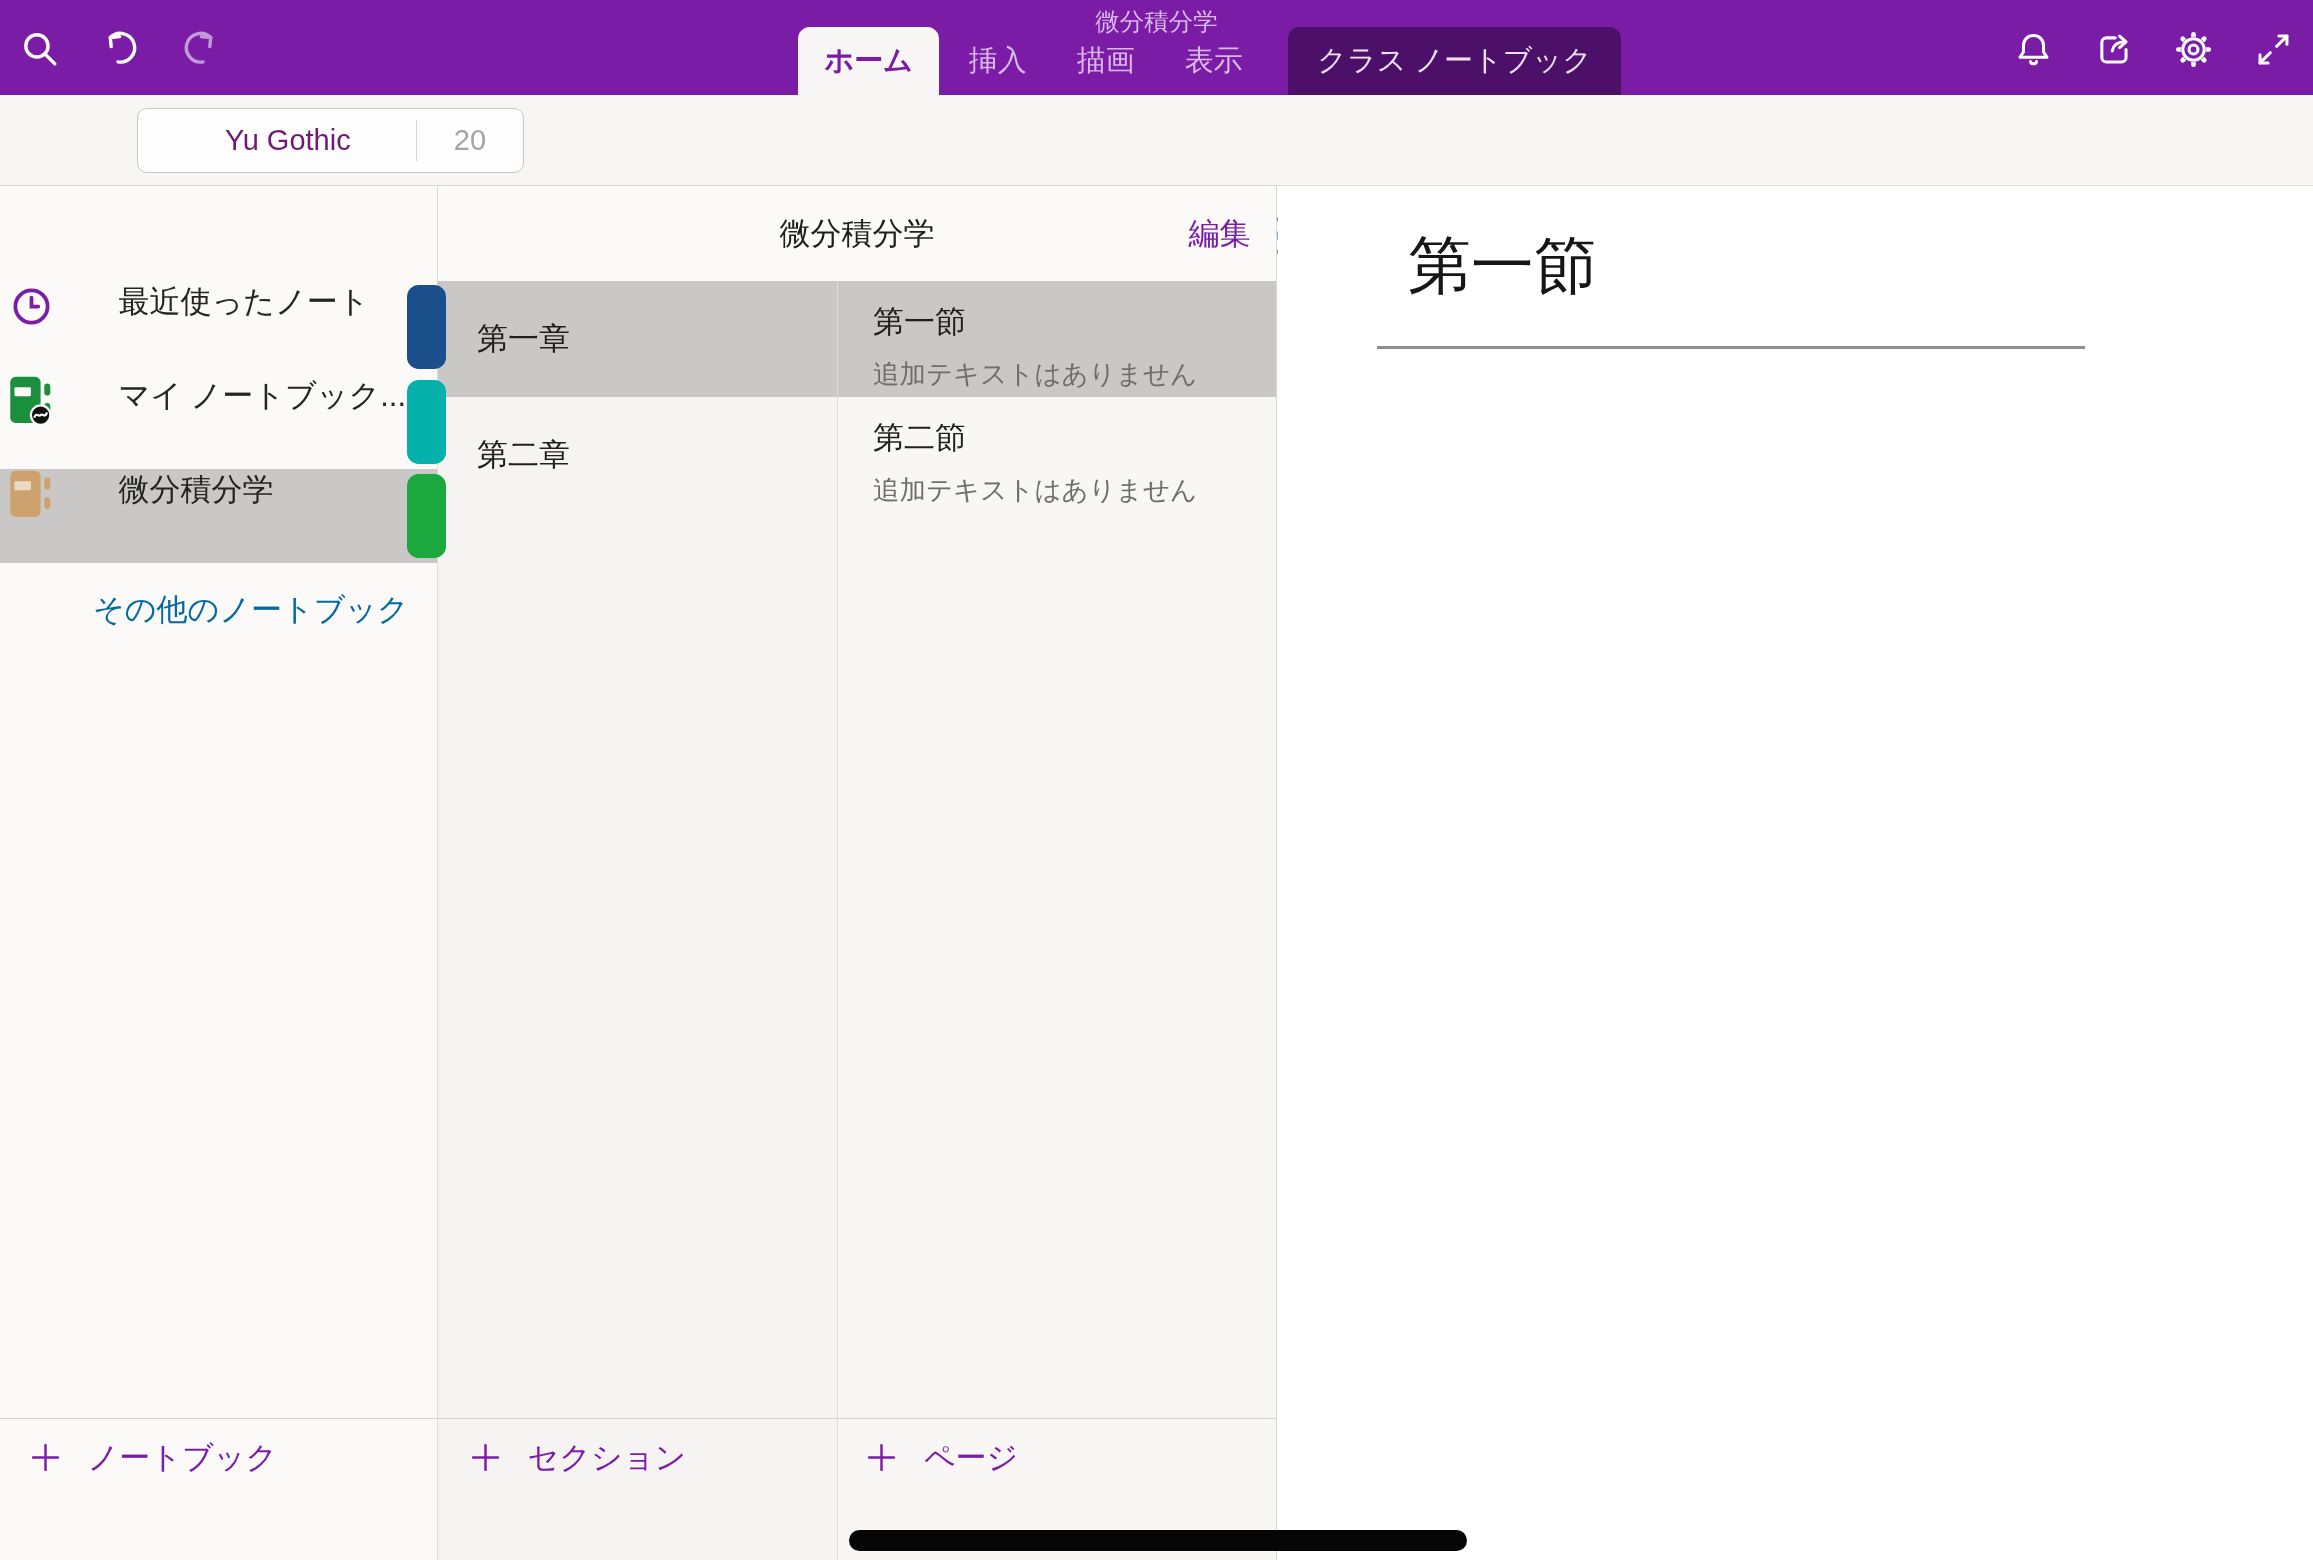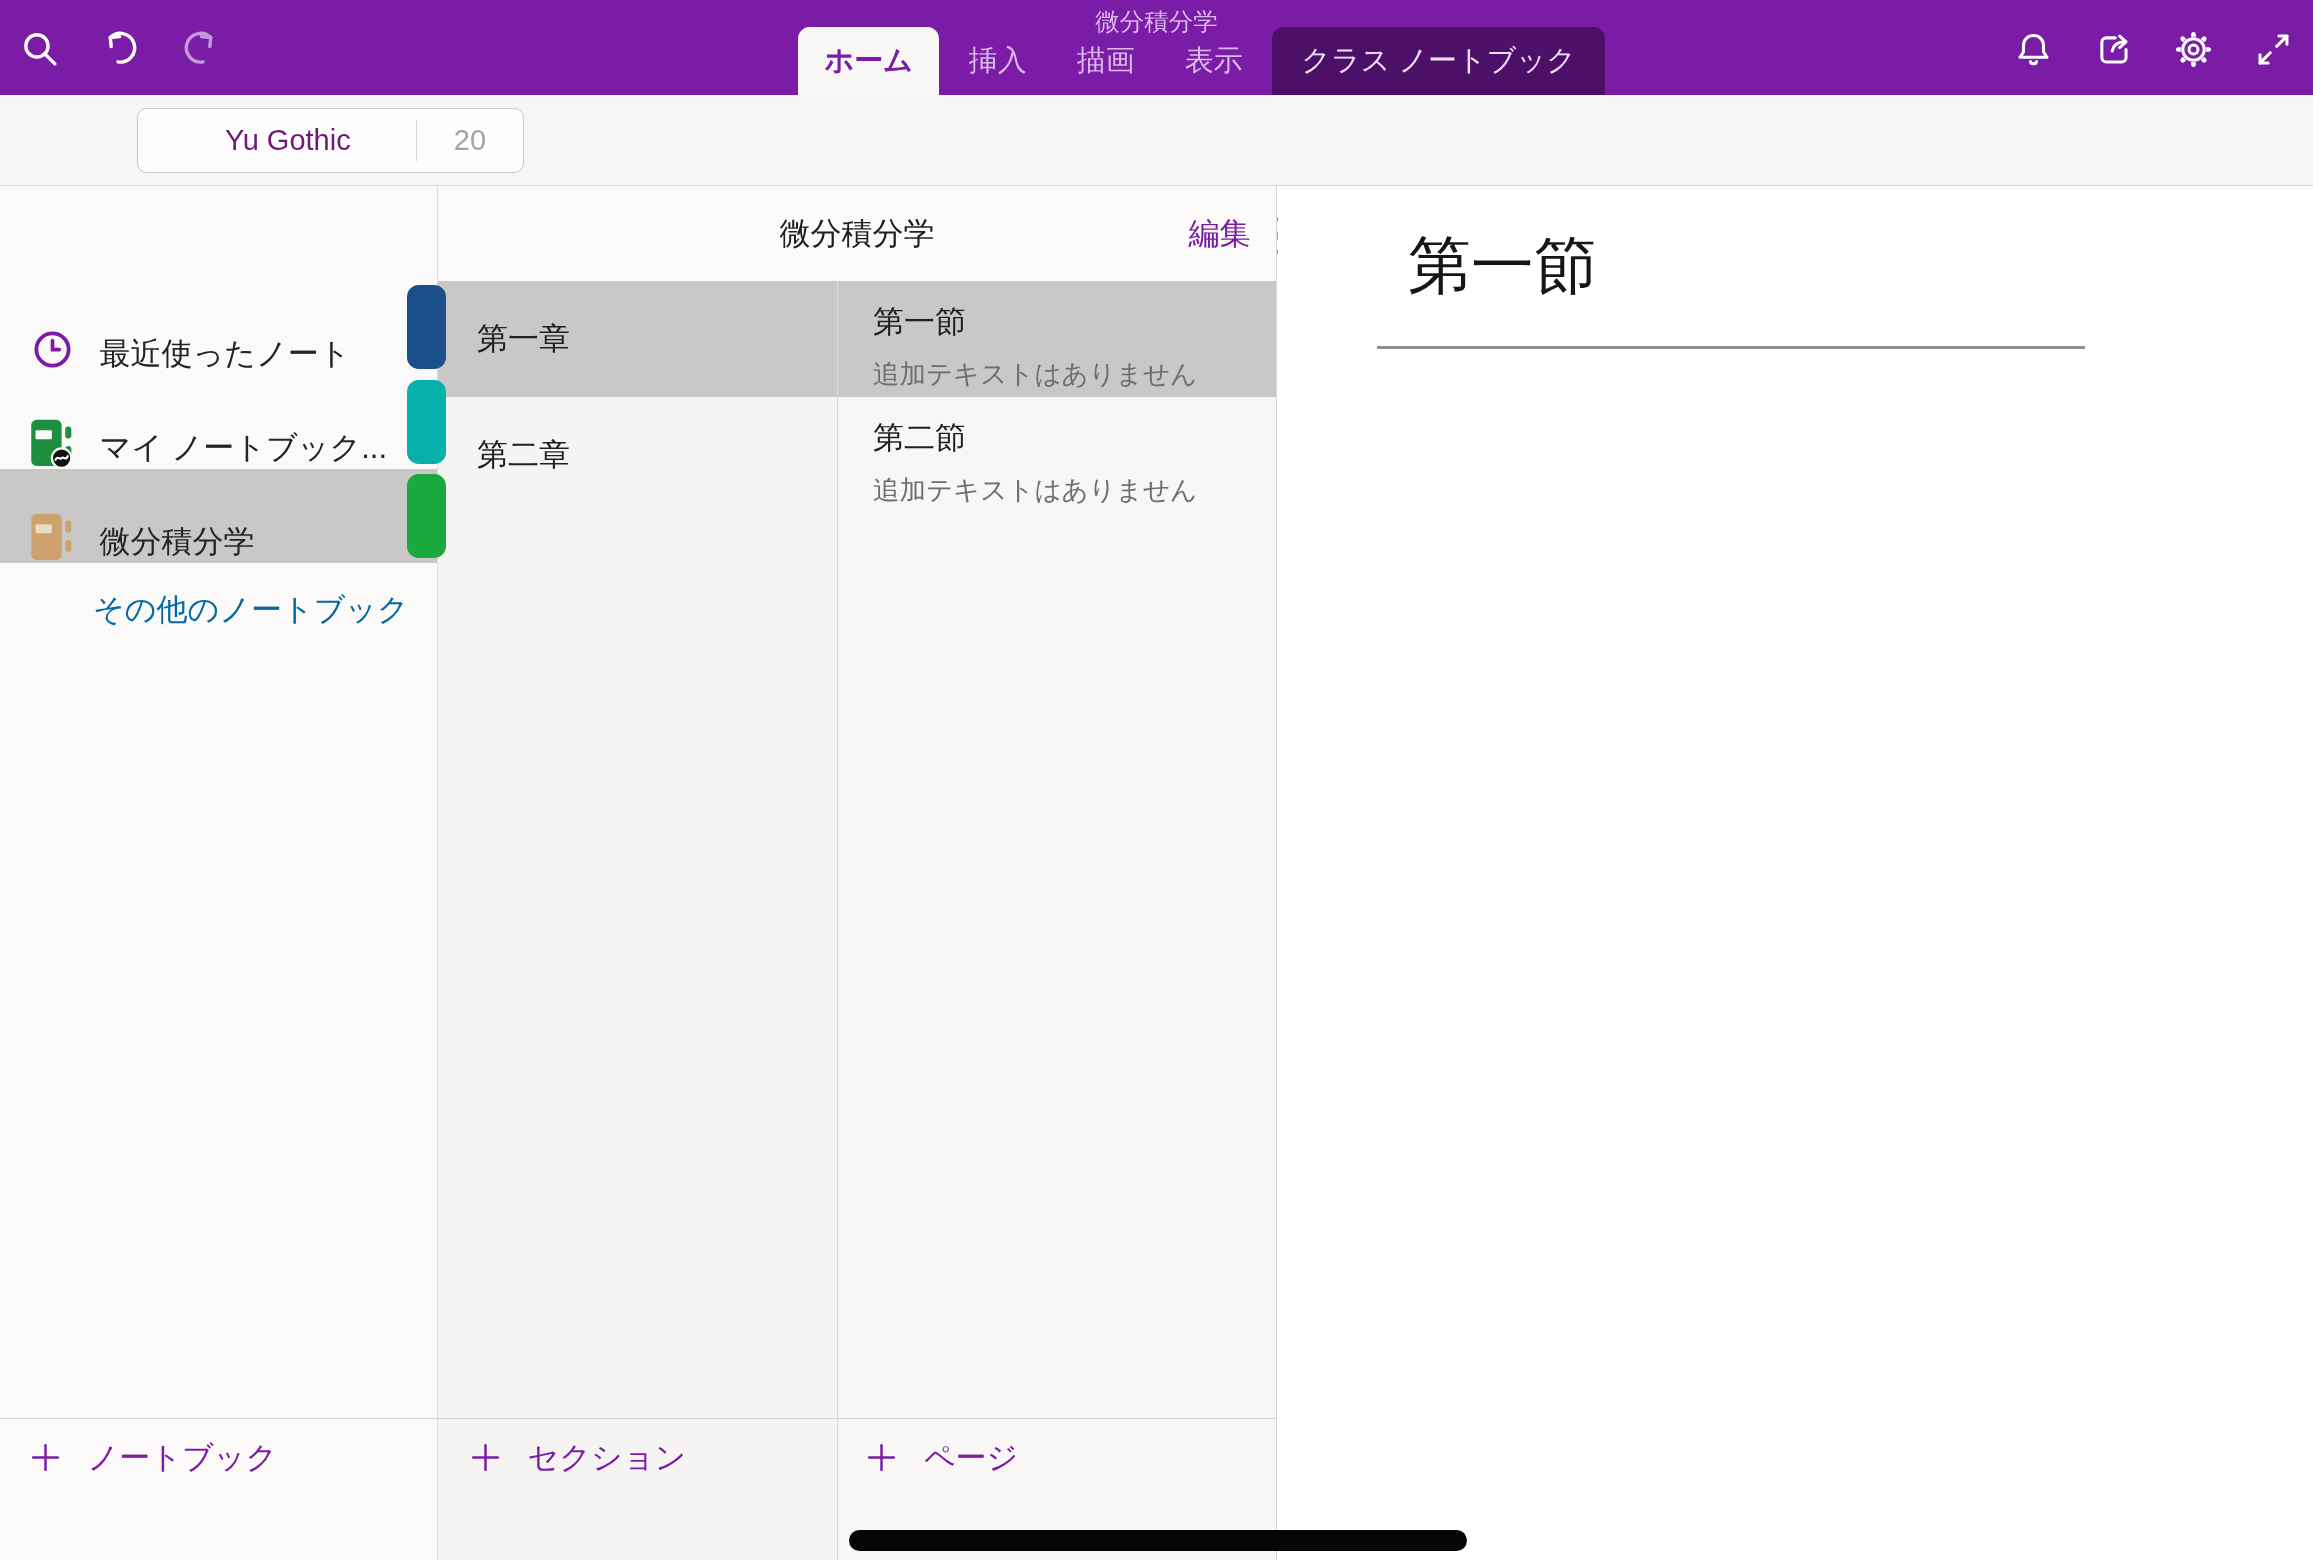--- a/index.html
+++ b/index.html
@@ -11,21 +11,21 @@
   .titlebar { position:absolute; left:0; top:0; width:2313px; height:95px; background:#7A1CA6; }
   .tb-left  { position:absolute; left:18.6px; top:28px; display:flex; gap:37px; }
   .tb-right { position:absolute; right:17.6px; top:28px; display:flex; gap:37px; }
   .icon-btn { width:43px; height:43px; background:none; border:none; display:flex; align-items:center; justify-content:center; cursor:pointer; }
   .icon-btn.disabled { opacity:.55; }
   .doc-title { position:absolute; left:50%; top:4.9px; transform:translateX(-50%); font-size:24.5px; color:#D9B8EA; }
   .ribbon { position:absolute; left:798px; bottom:0; height:68px; display:flex; align-items:stretch; }
   .rtab { display:flex; align-items:center; font-size:29px; color:#D9B8EA; cursor:pointer; white-space:nowrap; }
   .rtab.active { background:#F8F7F6; color:#7A1CA6; font-weight:bold; border-radius:11.8px 11.8px 0 0; padding:0 26.5px; }
   .rtab.plain  { padding:0 20.6px; margin-left:8.8px; }
-  .rtab.dark   { background:#4C1069; color:#EDE0F6; border-radius:11.8px 11.8px 0 0; padding:0 29px; margin-left:9px;text-align:center; }
+  .rtab.dark   { background:#4C1069; color:#EDE0F6; border-radius:11.8px 11.8px 0 0; padding:0 29px; margin-left:25px;text-align:center; }
 
   
   .toolbar { position:absolute; left:0; top:95px; width:2313px; height:91px; background:#F7F6F5; border-bottom:1px solid #DAD9D8; }
   .font-box { position:absolute; left:137px; top:12.7px; width:387px; height:65px; background:#FEFEFE; border:1.5px solid #C9C8C7; border-radius:9.8px; display:flex; align-items:center; }
   .font-name { flex:0 0 278px; border:none; background:none; text-align:center; padding-left:21.6px; font-size:29px; color:#701a75; font-family:inherit; cursor:pointer; }
   .fb-div { width:1px; height:41px; background:#D5D4D3; }
   .font-size { flex:1; border:none; background:none; font-size:29px; color:#A5A4A3; font-family:inherit; text-align:center; cursor:pointer; }
   .tbtn { position:absolute; top:110px; height:61px; display:flex; flex-direction:column; align-items:center; justify-content:center; background:none; border:none; color:#8C8B8A; cursor:pointer; font-family:inherit; }
   .t-b { font-size:39px; font-weight:bold; }
   .t-i { font-size:37px; font-style:italic; font-family:"Liberation Serif",serif; }
@@ -34,21 +34,21 @@
   .color-bar { width:55px; height:15.7px; border-radius:2.9px; background:#8A8988; margin-top:2.9px; }
   .hl-bar { width:55px; height:15.7px; border-radius:2px; background:#FFF; border:1.5px solid #B9B8B7; margin-top:2px; }
   .style-group { flex-direction:row !important; gap:11.8px; }
   .style-label { font-size:29px; color:#A5A4A3; }
   .t-q { font-size:43px; font-weight:400; }
   .tb-divider { position:absolute; left:2080px; top:114px; width:2px; height:55px; background:#C8C7C6; }
 
   
   .sidebar { position:absolute; left:0; top:186px; width:438px; bottom:0; background:#FBFAF9; border-right:1px solid #DCDBDA; }
   .sb-rows { margin-top:95px; }
-  .sb-row { height:94px; display:flex; align-items:flex-end; padding-left:29px; cursor:pointer; }
+  .sb-row { height:94px; display:flex; align-items:flex-start; padding-left:8px; cursor:pointer;gap:40px; }
   .sb-row .lbl { font-size:31px; color:#242424; margin-left:23.5px; white-space:nowrap; }
   .sb-row.selected { background:#C9C8C6; }
   .sb-icon { width:47px; height:51px; display:flex; align-items:center; justify-content:center; }
   .more-link { height:94px; display:flex; align-items:center; padding-left:93px; font-size:31px; color:#0369a1; cursor:pointer; }
 
   .nbtab { position:absolute; left:407px; width:39px; height:84px; border-radius:11.8px; z-index:6; }
 
   .panel-header { position:absolute; left:438px; top:186px; width:839px; height:95px; background:#FBFAF9; border-right:1px solid #D8D7D6; }
   .ph-title { position:absolute; left:50%; top:50%; transform:translate(-50%,-50%); font-size:31px; color:#1E1E1E; }
   .ph-edit { position:absolute; right:25.5px; top:50%; transform:translateY(-50%); font-size:31px; color:#7A1CA6; background:none; border:none; cursor:pointer; font-family:inherit; }

